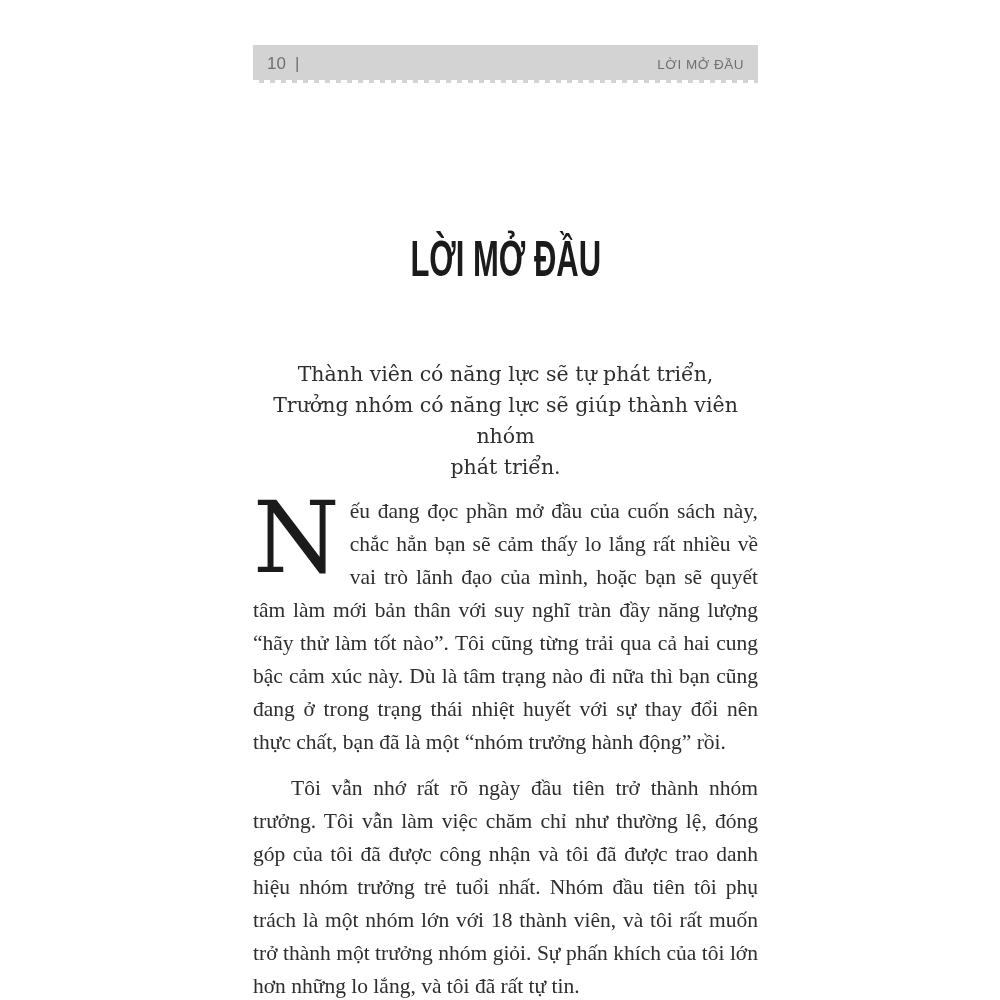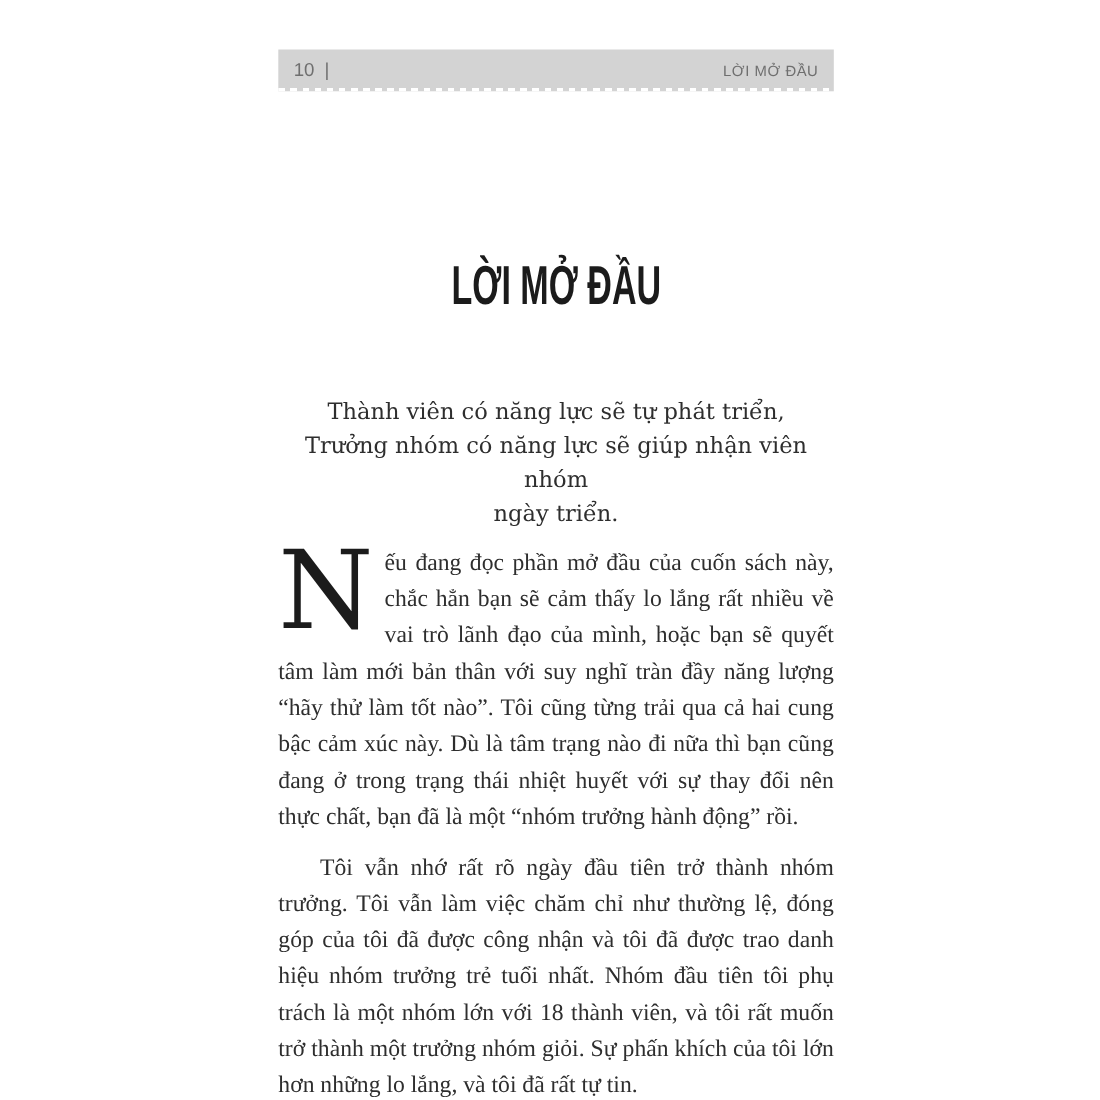--- a/index.html
+++ b/index.html
@@ -127,22 +127,22 @@
       </div>
       <div class="header-right">LỜI MỞ ĐẦU</div>
     </div>
 
     <div class="chapter-title-wrap">
       <div class="chapter-title">LỜI MỞ ĐẦU</div>
     </div>
 
     <div class="epigraph">
       <div>Thành viên có năng lực sẽ tự phát triển,</div>
-      <div>Trưởng nhóm có năng lực sẽ giúp nhận viên nhóm</div>
-      <div>ngày triển.</div>
+      <div>Trưởng nhóm có năng lực sẽ giúp thành viên nhóm</div>
+      <div>phát triển.</div>
     </div>
 
     <div class="body-text">
       <p class="para-1"><span class="drop-cap">N</span><span>ếu đang đọc phần mở đầu của cuốn sách này, chắc hẳn bạn sẽ cảm thấy lo lắng rất nhiều về vai trò lãnh đạo của mình, hoặc bạn sẽ quyết tâm làm mới bản thân với suy nghĩ tràn đầy năng lượng “hãy thử làm tốt nào”. Tôi cũng từng trải qua cả hai cung bậc cảm xúc này. Dù là tâm trạng nào đi nữa thì bạn cũng đang ở trong trạng thái nhiệt huyết với sự thay đổi nên thực chất, bạn đã là một “nhóm trưởng hành động” rồi.</span></p>
       <p class="para-2">Tôi vẫn nhớ rất rõ ngày đầu tiên trở thành nhóm trưởng. Tôi vẫn làm việc chăm chỉ như thường lệ, đóng góp của tôi đã được công nhận và tôi đã được trao danh hiệu nhóm trưởng trẻ tuổi nhất. Nhóm đầu tiên tôi phụ trách là một nhóm lớn với 18 thành viên, và tôi rất muốn trở thành một trưởng nhóm giỏi. Sự phấn khích của tôi lớn hơn những lo lắng, và tôi đã rất tự tin.</p>
     </div>
 
   </div>
 </div>
 

